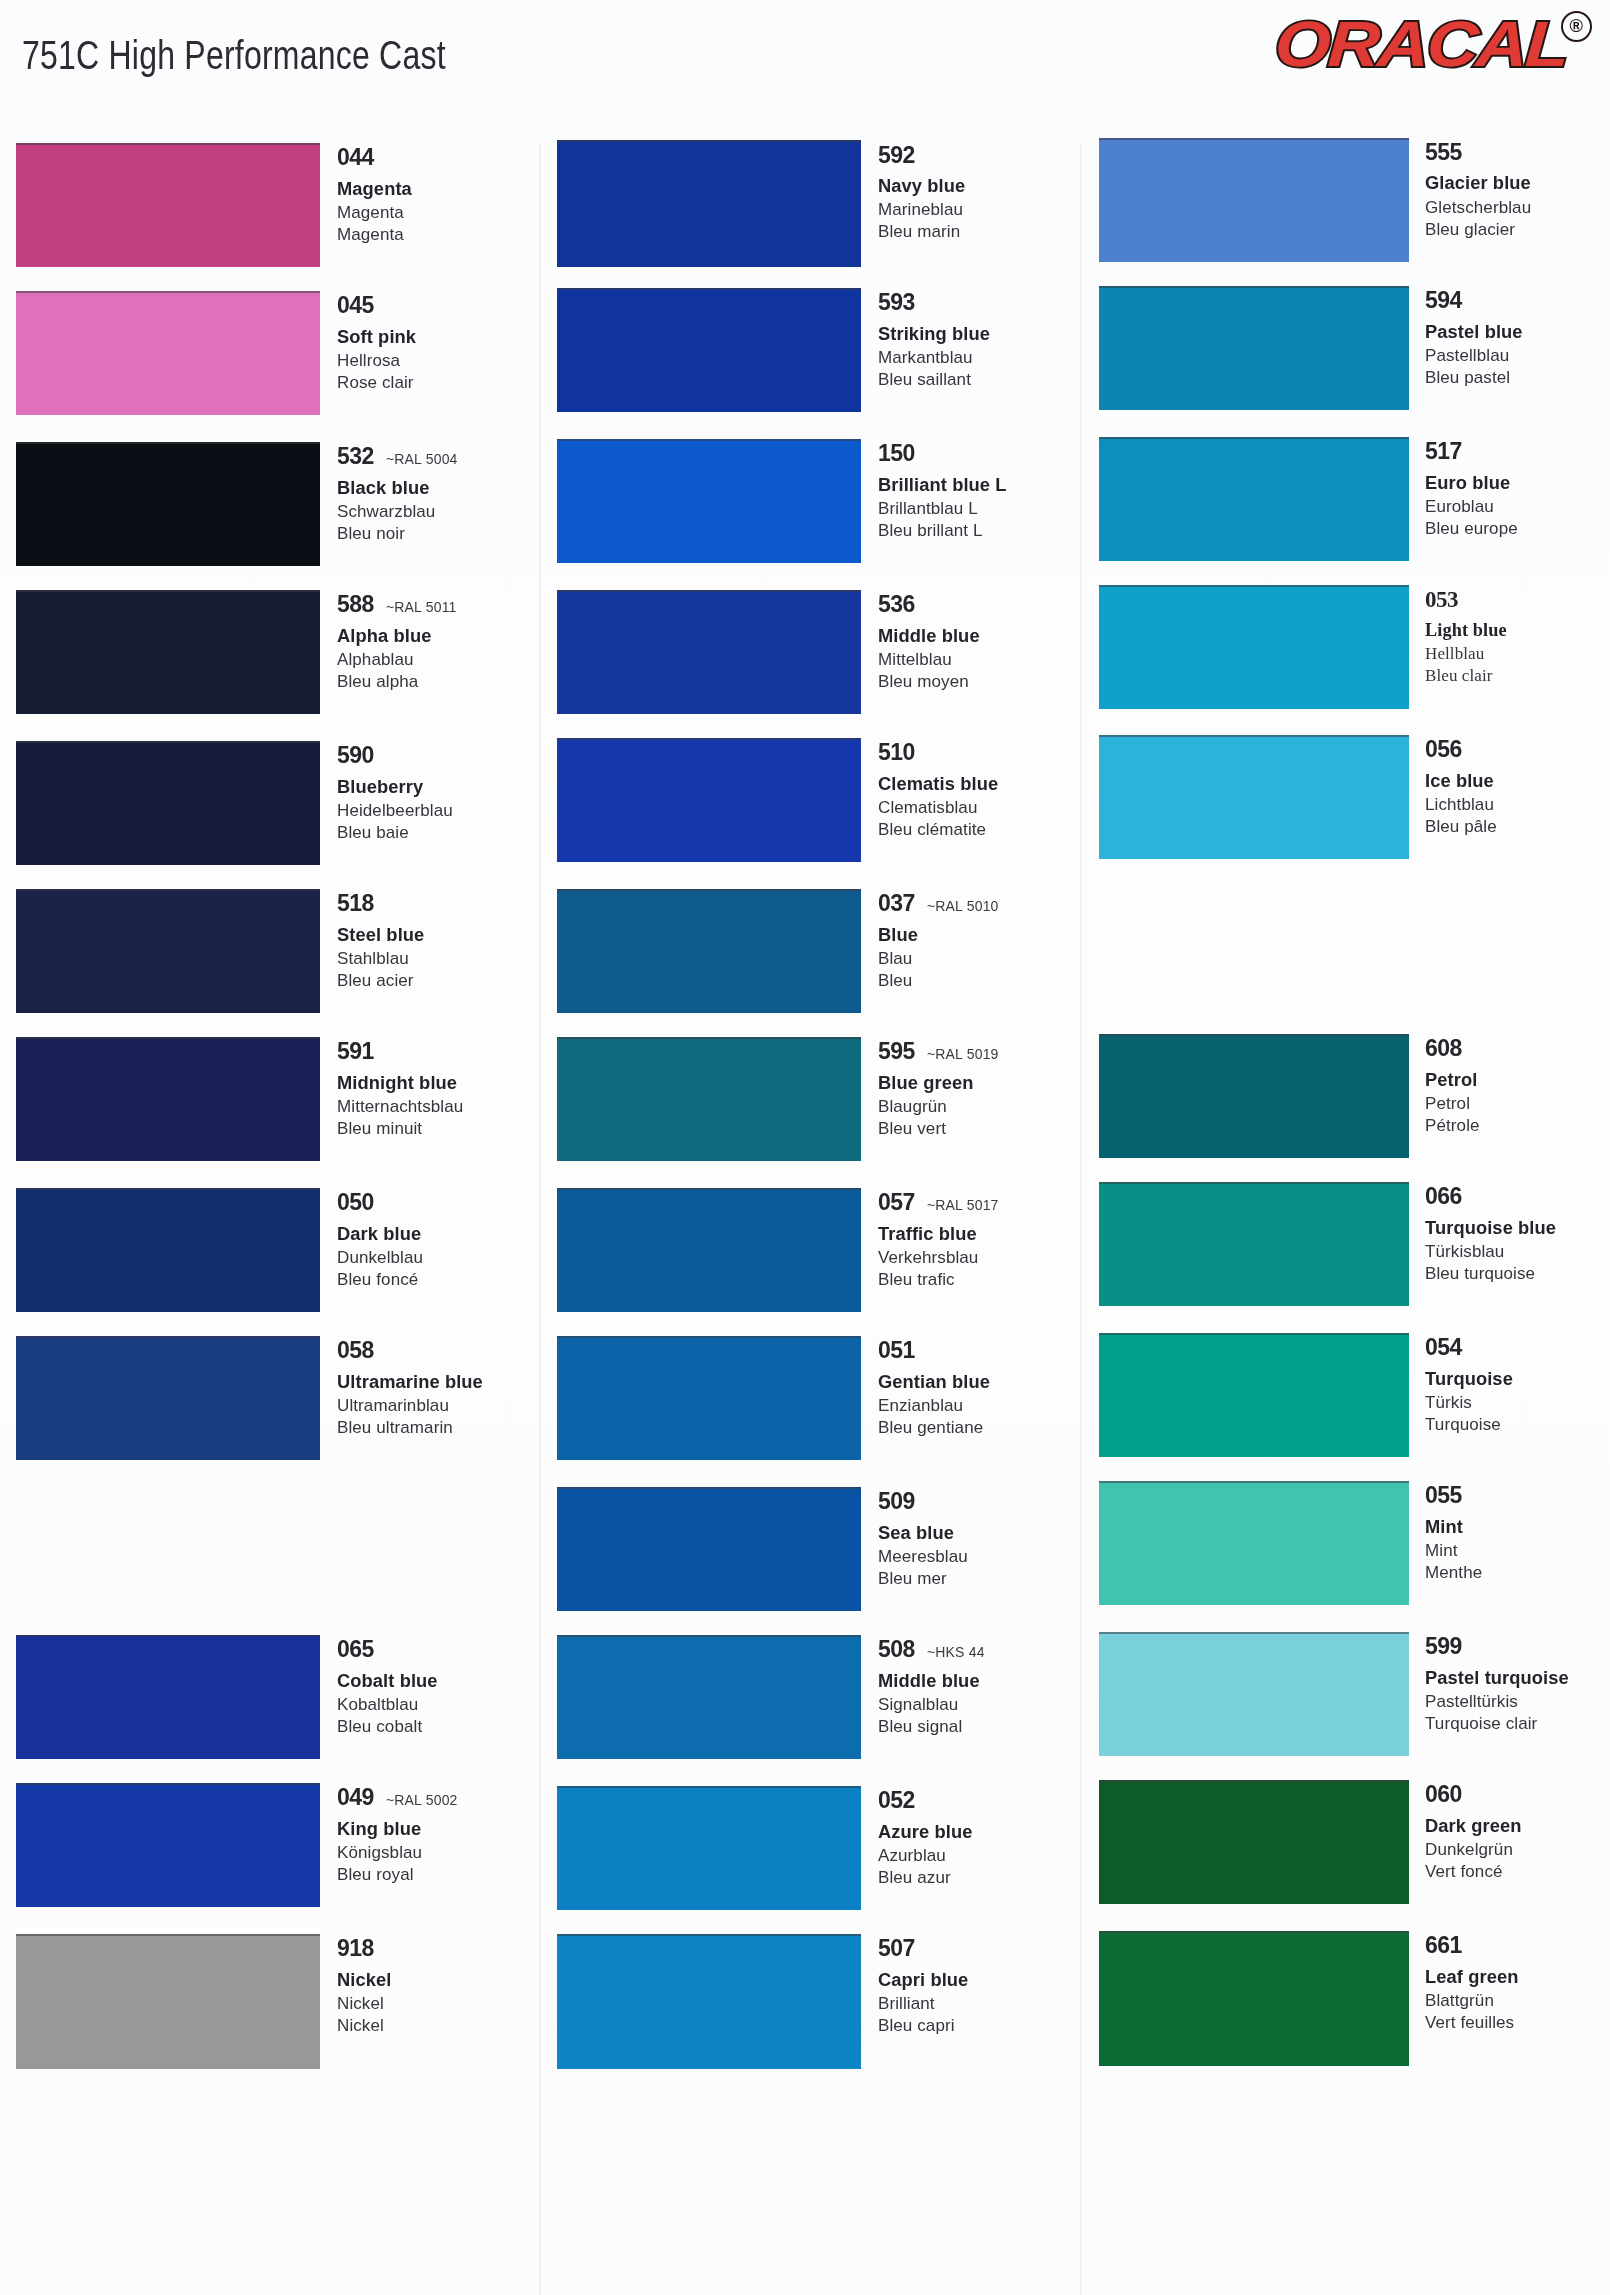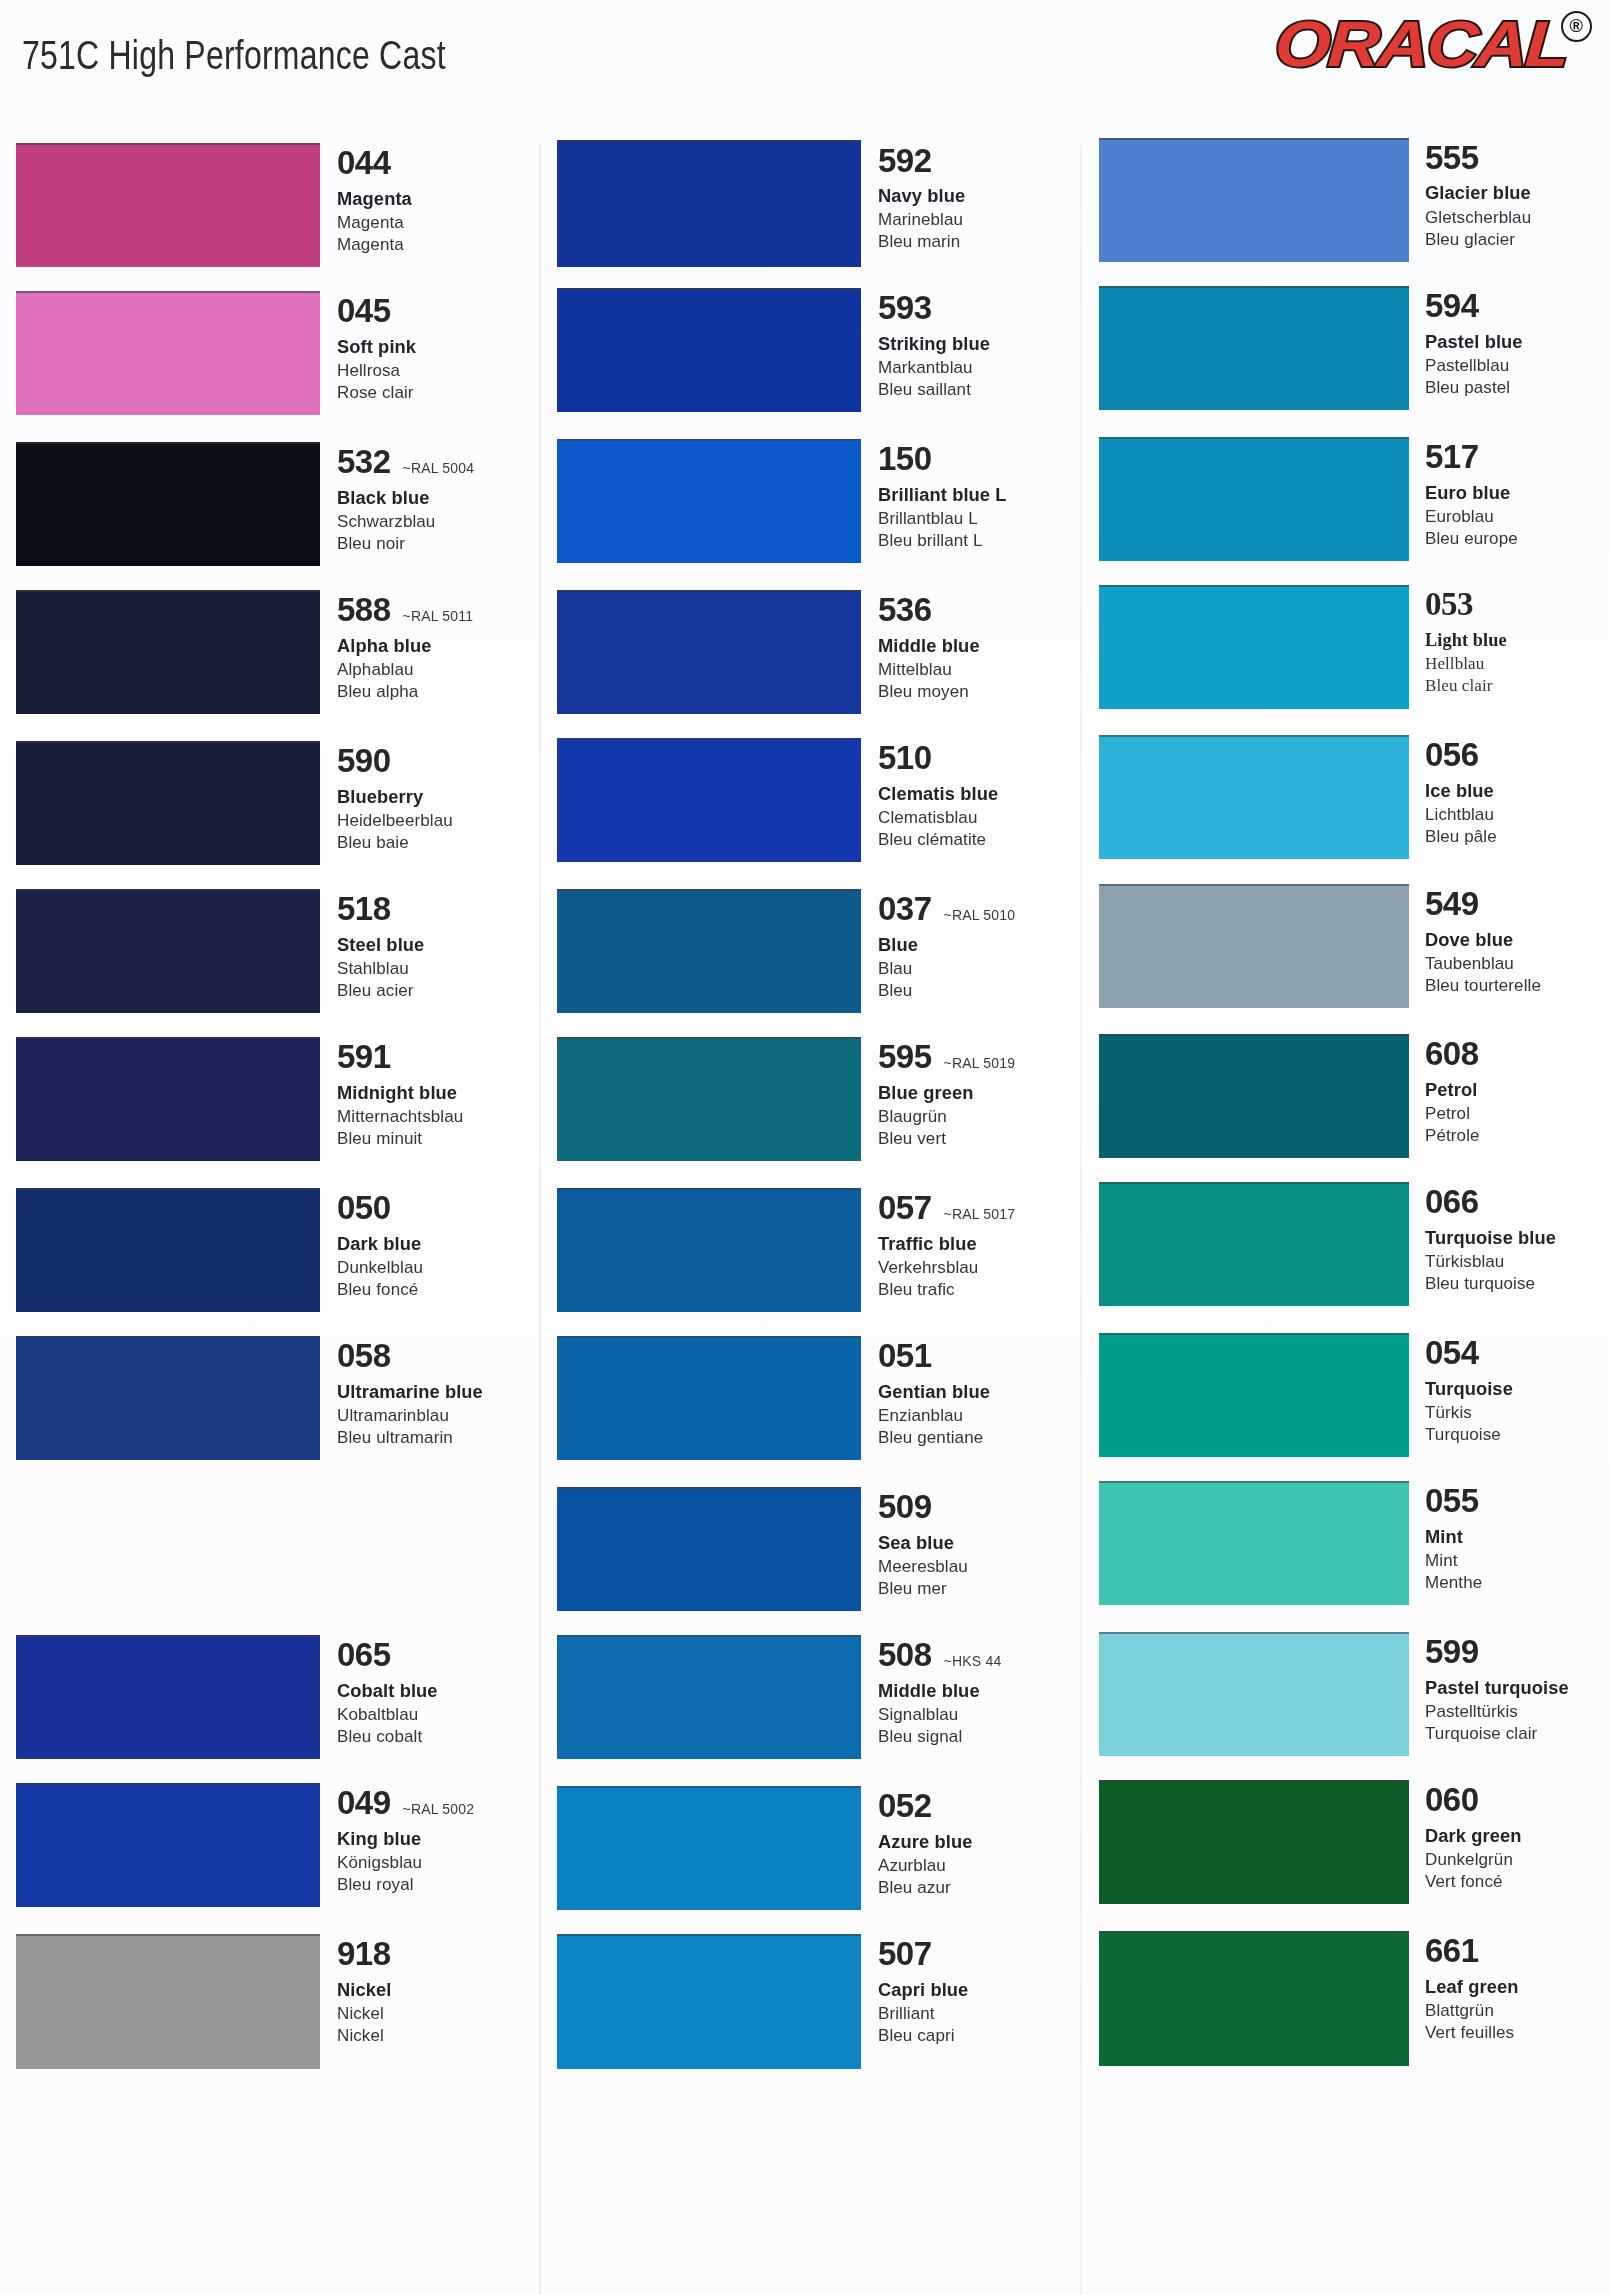--- a/index.html
+++ b/index.html
@@ -107,21 +107,21 @@
   }
   #col-2 .label { left: 342px; width: 183px; }
 
   .code-line {
     display: flex;
     align-items: baseline;
     gap: 12px;
     white-space: nowrap;
   }
   .code {
-    font-size: 33px;
+    font-size: 23px;
     font-weight: 700;
     letter-spacing: -0.5px;
     color: #26262b;
     line-height: 1.0;
   }
   .ral {
     font-size: 14px;
     font-weight: 400;
     color: #3a3a40;
     letter-spacing: 0.2px;
@@ -511,31 +511,20 @@
       <div class="chip" title="056 Ice blue" style="height: 124px; background: rgb(45, 179, 218);"></div>
       <div class="label">
         <div class="code-line">
           <span class="code">056</span>
         </div>
         <div class="name-en">Ice blue</div>
         <div class="name-de">Lichtblau</div>
         <div class="name-fr">Bleu pâle</div>
       </div>
     </div>
-    <div class="swatch-row" style="top: 741px; height: 148px;">
-      <div class="chip" title="549 Dove blue" style="height: 124px; background: rgb(139, 161, 173);"></div>
-      <div class="label">
-        <div class="code-line">
-          <span class="code">549</span>
-        </div>
-        <div class="name-en">Dove blue</div>
-        <div class="name-de">Taubenblau</div>
-        <div class="name-fr">Bleu tourterelle</div>
-      </div>
-    </div>
     <div class="swatch-row" style="top: 891px; height: 148px;">
       <div class="chip" title="608 Petrol" style="height: 124px; background: rgb(6, 98, 110);"></div>
       <div class="label">
         <div class="code-line">
           <span class="code">608</span>
         </div>
         <div class="name-en">Petrol</div>
         <div class="name-de">Petrol</div>
         <div class="name-fr">Pétrole</div>
       </div>

